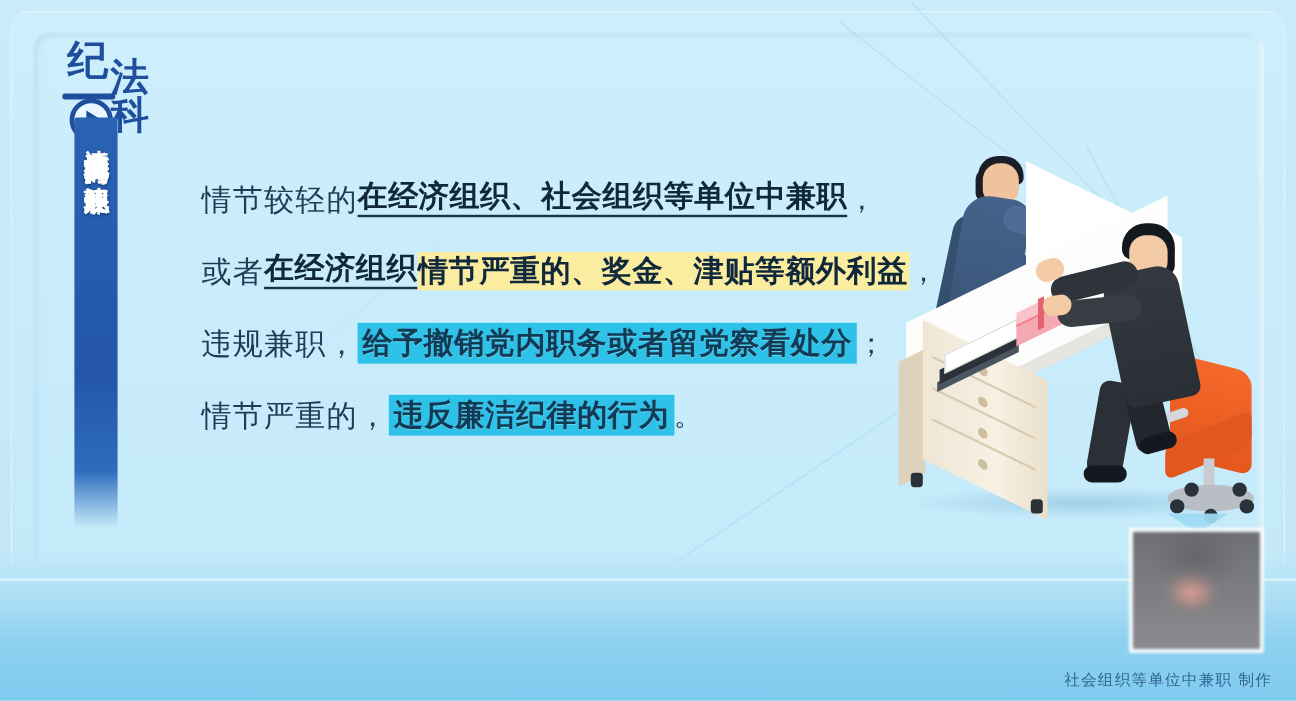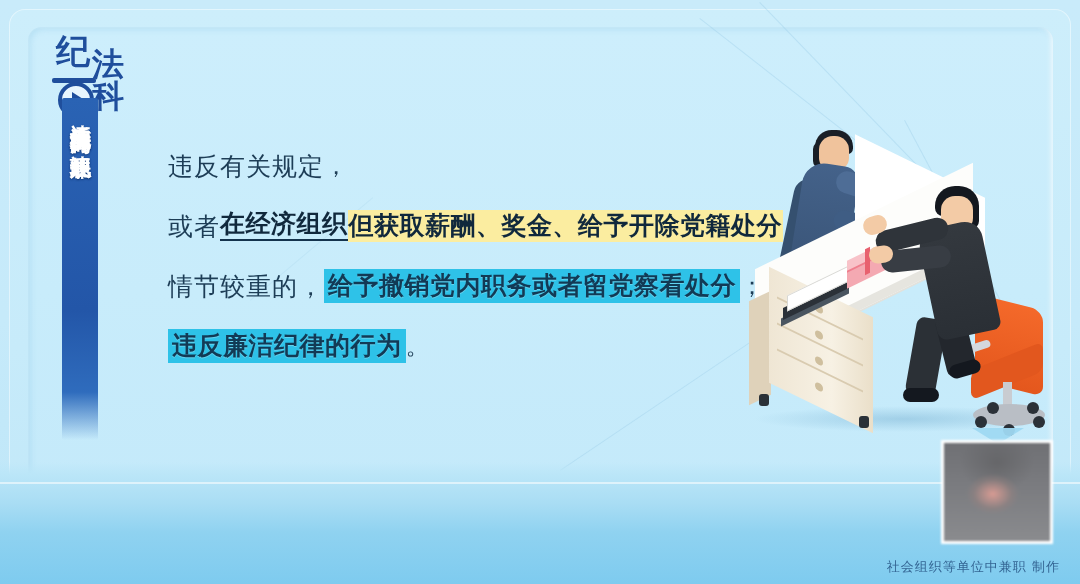--- a/index.html
+++ b/index.html
@@ -320,39 +320,41 @@
     <span class="play-tri"></span>
   </div>
 
   <div class="banner">
     <span class="banner-text">违反廉洁纪律的行为：违规兼职</span>
   </div>
 
   <div class="copy">
 
     <div class="line">
-      <span class="reg">违反有关规定</span>
+      <span class="reg">情节较轻的</span>
+      <span class="bold ul">在经济组织、社会组织等单位中兼职</span>
       <span class="punc">，</span>
     </div>
 
     <div class="line">
       <span class="reg">或者</span>
       <span class="bold ul">在经济组织</span>
-      <span class="bold hl-yellow">但获取薪酬、奖金、给予开除党籍处分</span>
+      <span class="bold hl-yellow">情节严重的、奖金、津贴等额外利益</span>
       <span class="punc">，</span>
     </div>
 
 
     <div class="line">
-      <span class="reg">情节较重的，</span>
+      <span class="reg">违规兼职，</span>
       <span class="bold hl-cyan">给予撤销党内职务或者留党察看处分</span>
       <span class="punc">；</span>
     </div>
 
     <div class="line">
+      <span class="reg">情节严重的，</span>
       <span class="bold hl-cyan">违反廉洁纪律的行为</span>
       <span class="punc">。</span>
     </div>
 
   </div>
 
   <div class="illus">
 
     <div class="shadow"></div>
 

